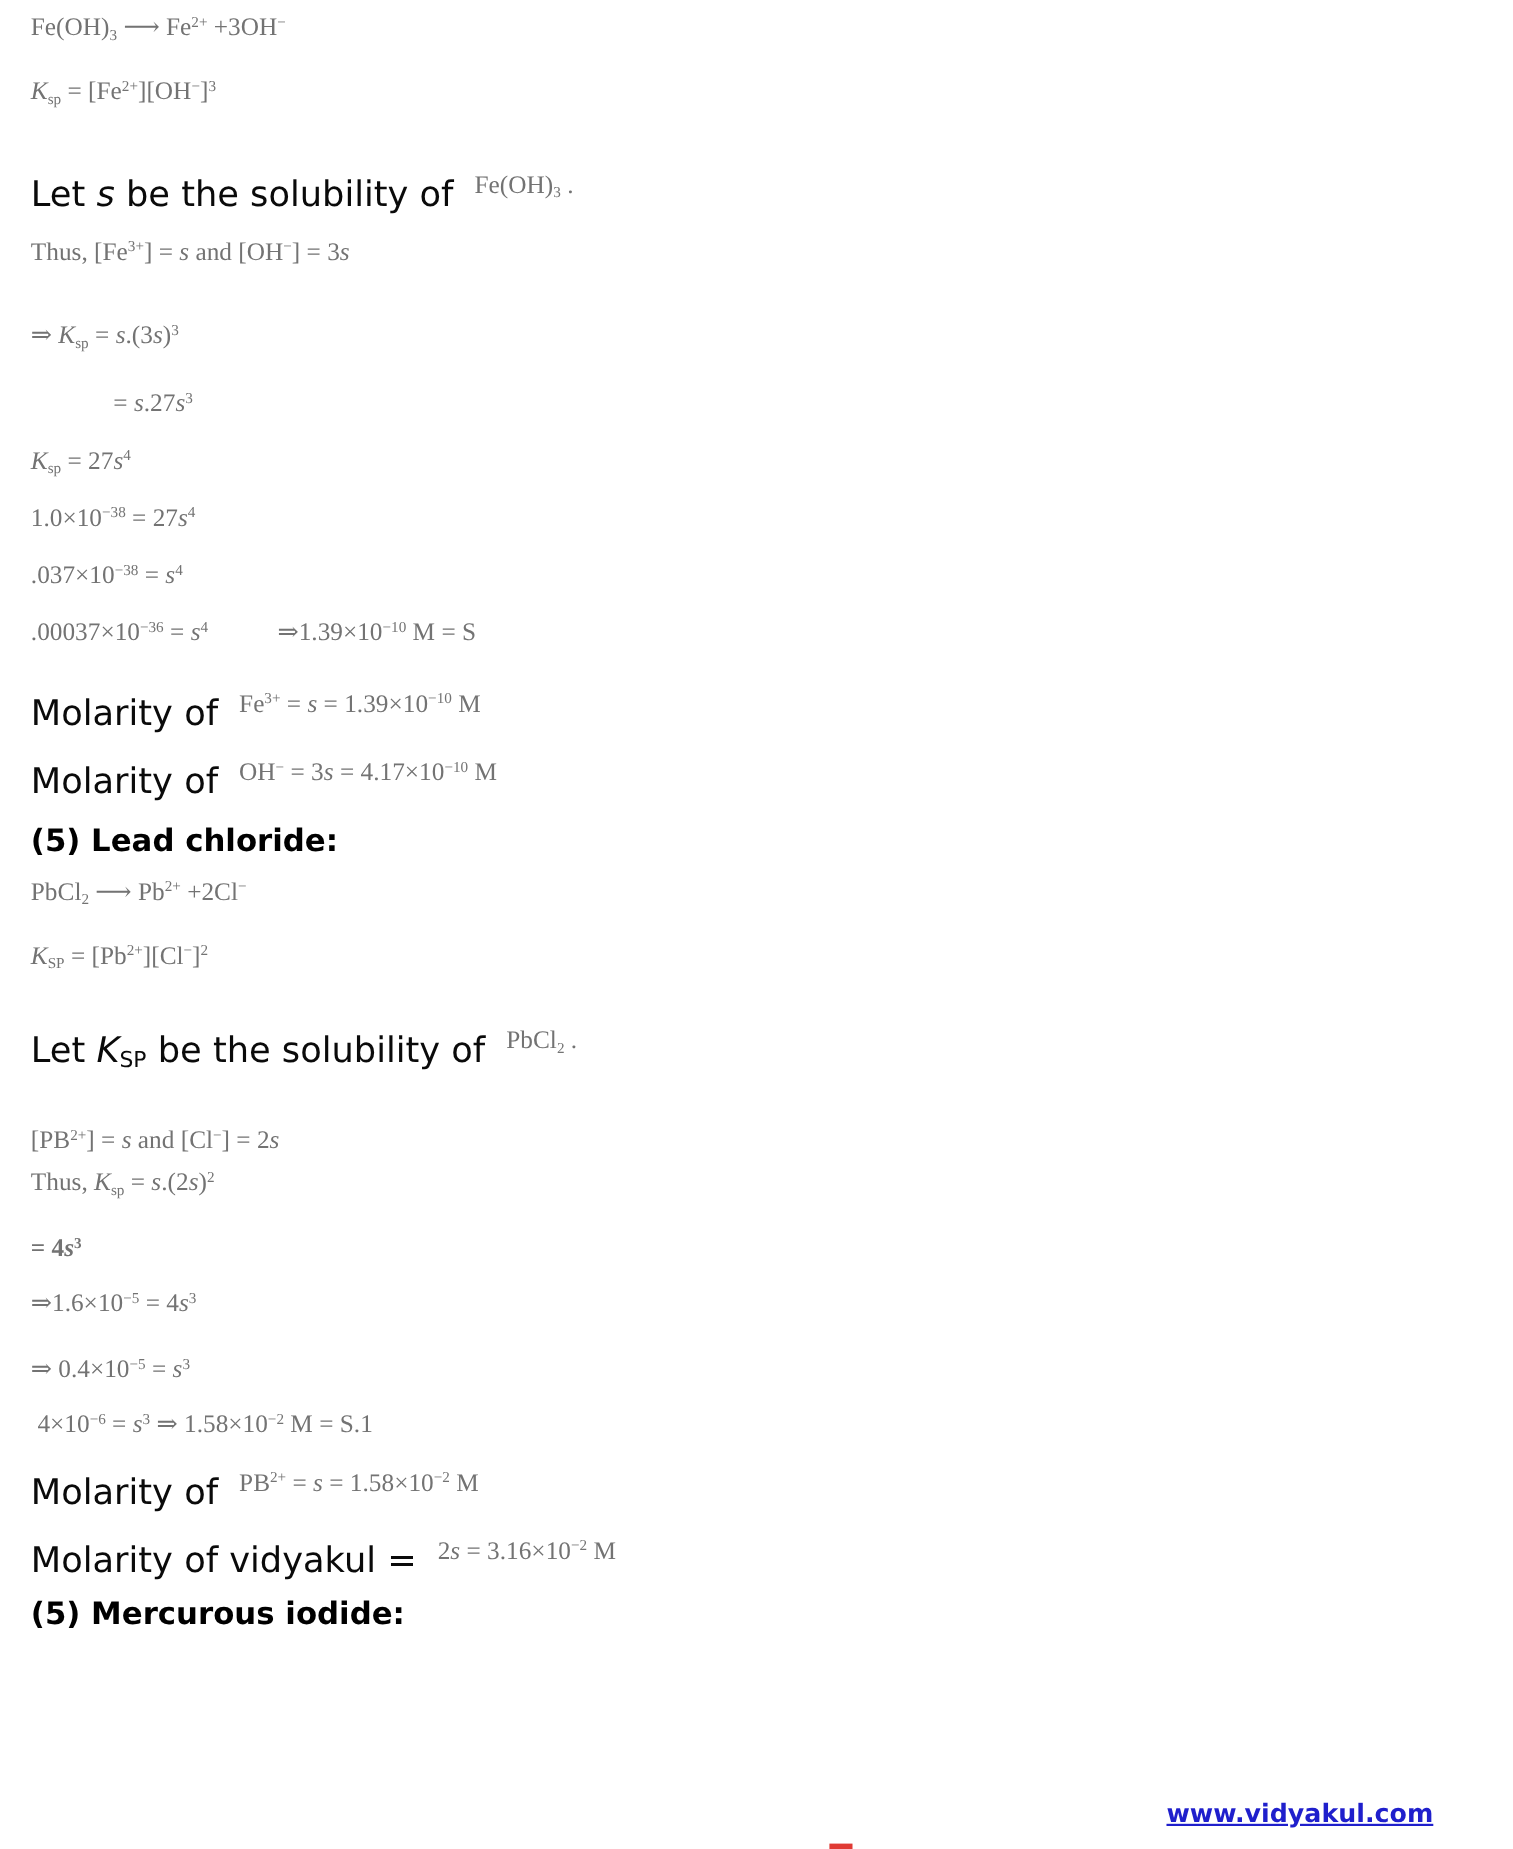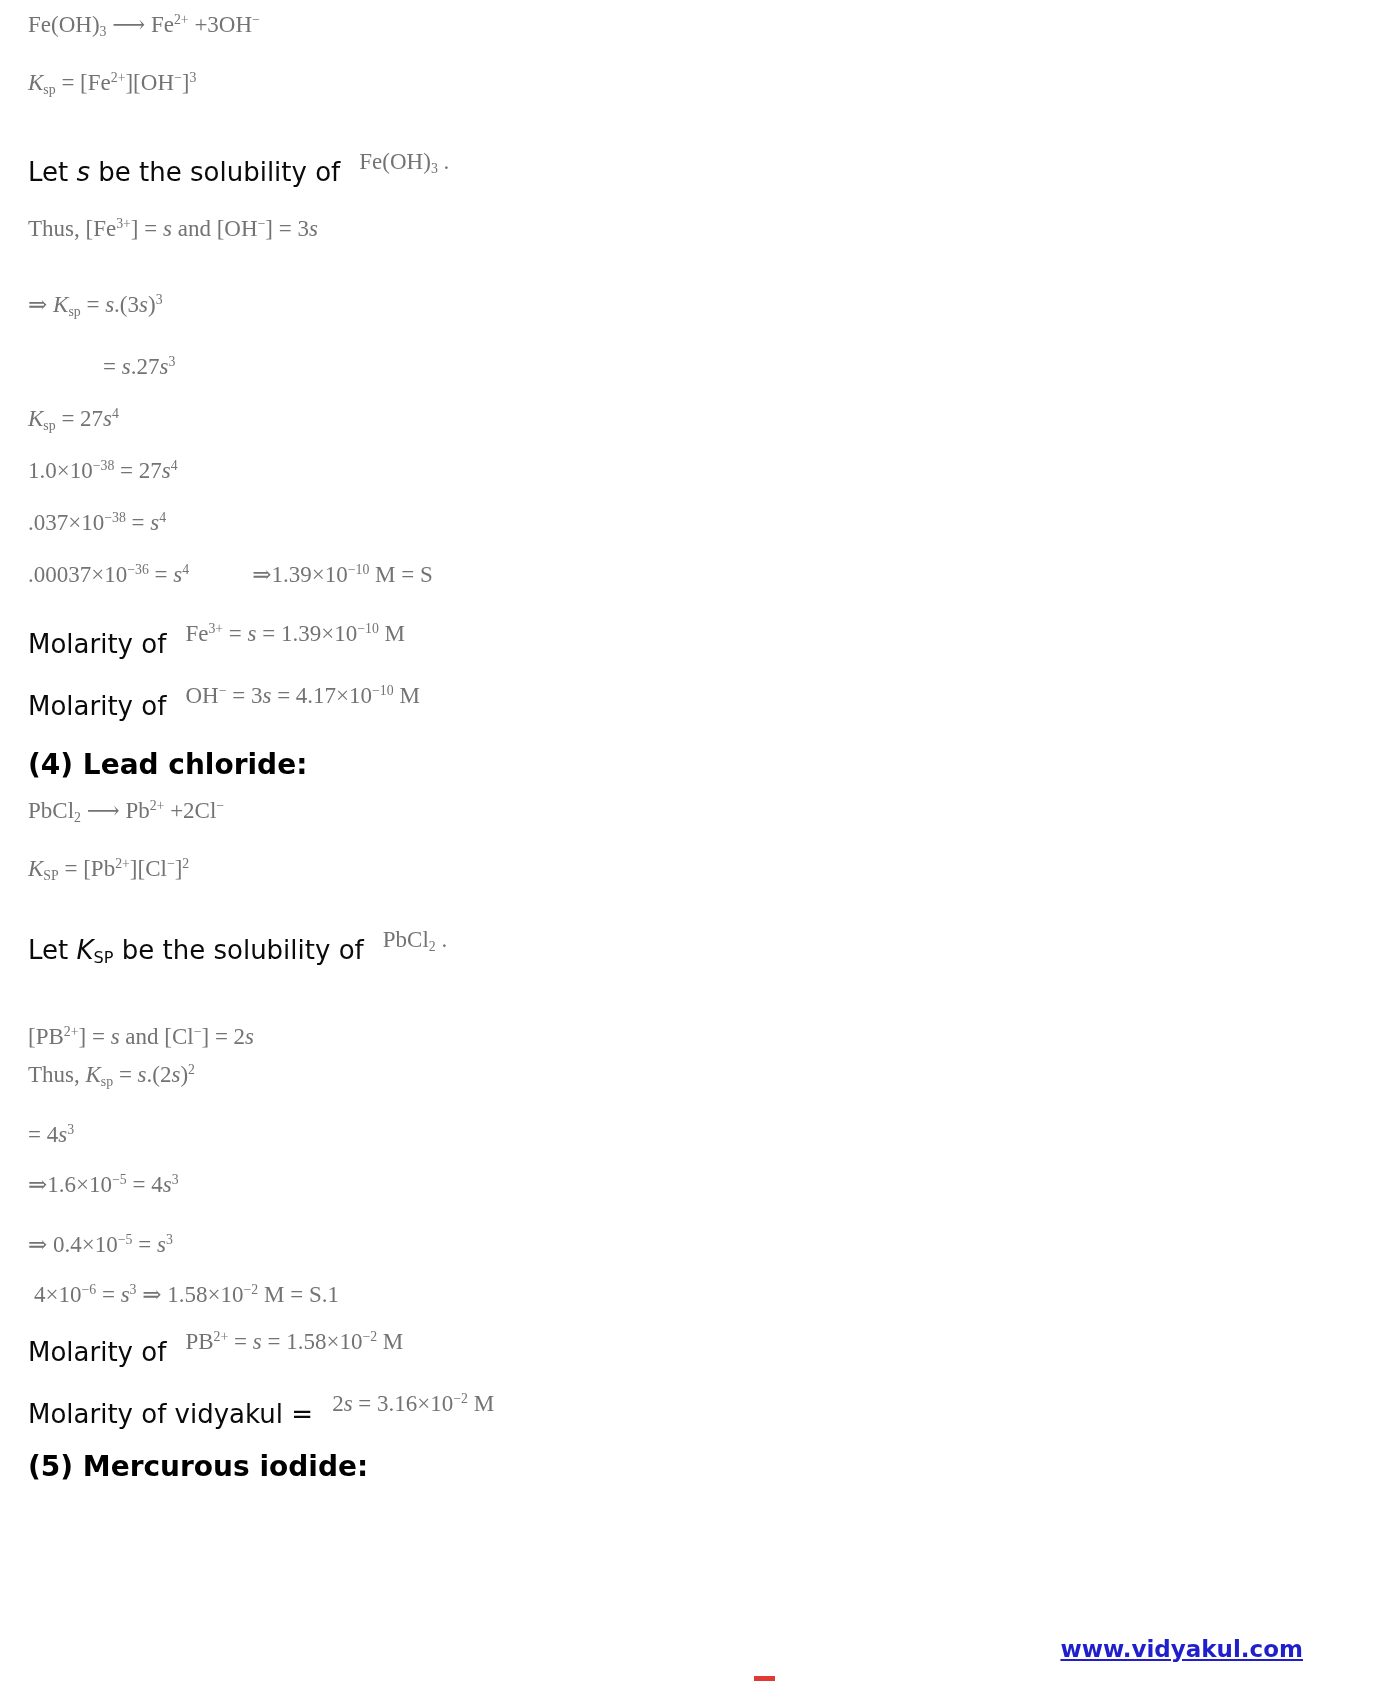--- a/index.html
+++ b/index.html
@@ -18,21 +18,21 @@
     font-family: "Liberation Serif", "DejaVu Serif", serif;
     font-size: 23px; line-height: 1.15; color: #737373;
   }
   .m sup { font-size: 60%; vertical-align: 0.55em; line-height: 0; letter-spacing: 0; }
   .m sub { font-size: 60%; vertical-align: -0.3em; line-height: 0; }
   .m i { font-style: italic; }
 
   
   .txt {
     font-family: "DejaVu Sans", sans-serif;
-    font-size: 26px; line-height: 1.3; color: #0a0a0a;
+    font-size: 32px; line-height: 1.3; color: #0a0a0a;
   }
   .txt sub { font-size: 62%; vertical-align: -0.25em; }
 
   
   .mixed .m { position: relative; top: -12px; margin-left: 14px; text-align: center; }
 
   
   .heading {
     font-family: "DejaVu Sans", sans-serif;
     font-weight: bold; font-size: 28px; color: #000;
@@ -54,21 +54,21 @@
   .l8  { top: 510px; }
   .l9  { top: 562px; }
   .l10 { top: 628px; }
   .l11 { top: 690px; }
   .l12 { top: 748px; }
   .l13 { top: 798px; }
   .l14 { top: 856px; }
   .l15 { top: 934px; }
   .l16 { top: 1024px; }
   .l17 { top: 1062px; }
-  .l18 { top: 1122px; }
+  .l18 { top: 1122px; font-weight: bold; }
   .l19 { top: 1172px; }
   .l20 { top: 1232px; }
   .l21 { top: 1282px; left: 34px; }
   .l22 { top: 1336px; }
   .l23 { top: 1398px; }
   .l24 { top: 1450px; }
 
   .footer-link {
     position: absolute; top: 1636px; right: 72px;
     font-family: "DejaVu Sans", sans-serif;
@@ -109,21 +109,21 @@
   <div class="ln l10 mixed">
     <span class="txt">Molarity of</span>
     <span class="m">Fe<sup>3+</sup> = <i>s</i> = 1.39×10<sup>−10</sup> M</span>
   </div>
 
   <div class="ln l11 mixed">
     <span class="txt">Molarity of</span>
     <span class="m">OH<sup>−</sup> = 3<i>s</i> = 4.17×10<sup>−10</sup> M</span>
   </div>
 
-  <h2 class="ln l12 heading">(4) Lead chloride:</h2>
+  <h2 class="ln l12 heading">(5) Lead chloride:</h2>
 
   <div class="ln l13 m">PbCl<sub>2</sub> ⟶ Pb<sup>2+</sup> +2Cl<sup>−</sup></div>
   <div class="ln l14 m"><i>K</i><sub>SP</sub> = [Pb<sup>2+</sup>][Cl<sup>−</sup>]<sup>2</sup></div>
 
   <div class="ln l15 mixed">
     <span class="txt">Let <i>K</i><sub>SP</sub> be the solubility of</span>
     <span class="m">PbCl<sub>2</sub> .</span>
   </div>
 
   <div class="ln l16 m">[PB<sup>2+</sup>] = <i>s</i> and [Cl<sup>−</sup>] = 2<i>s</i></div>

